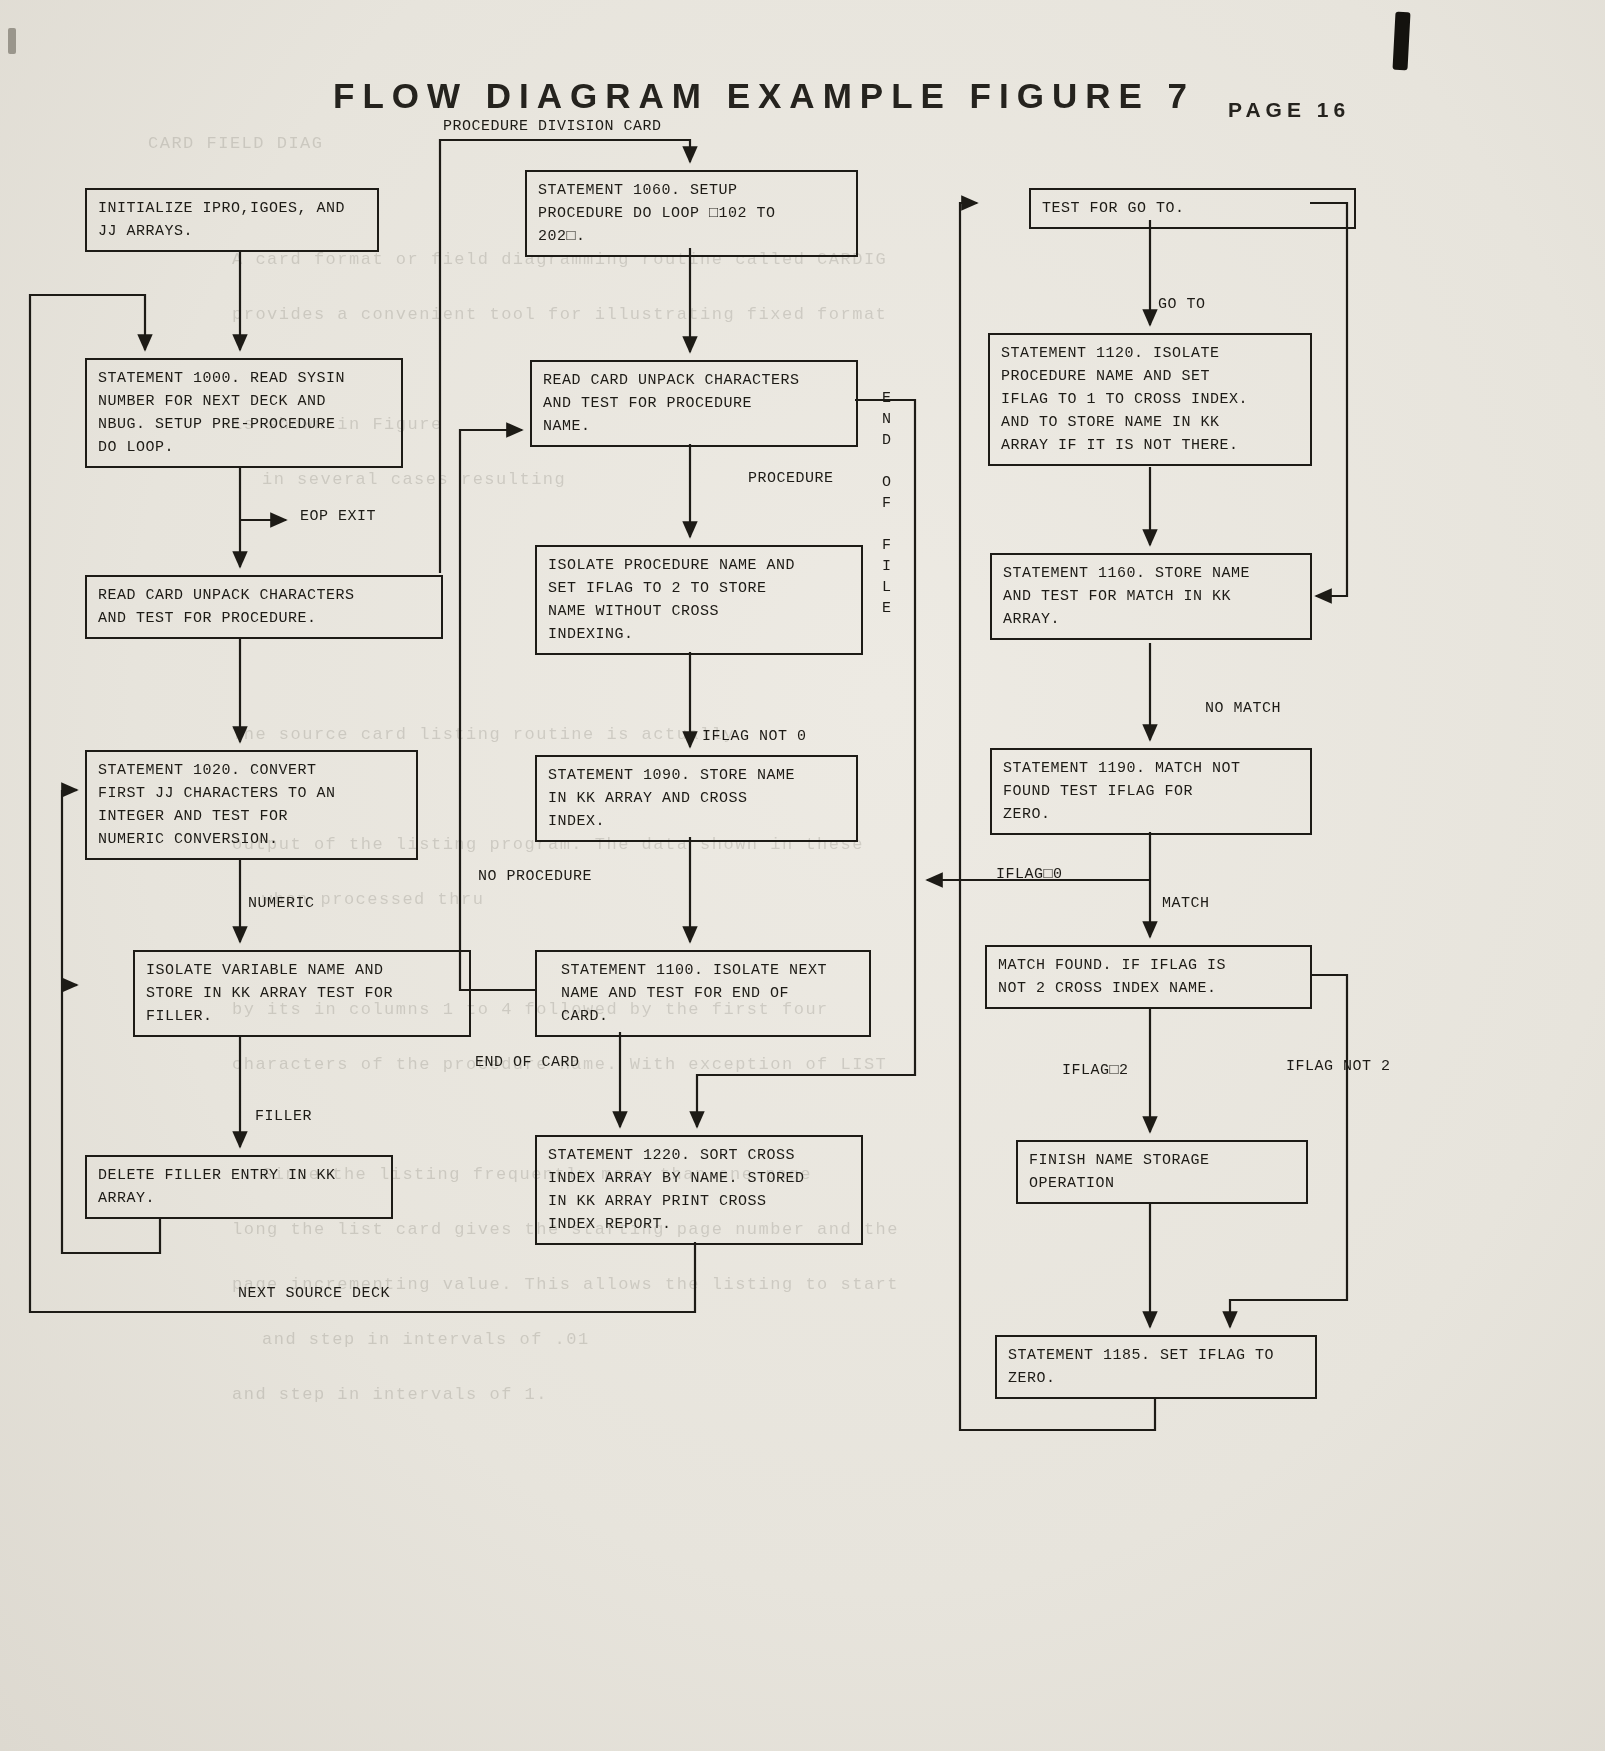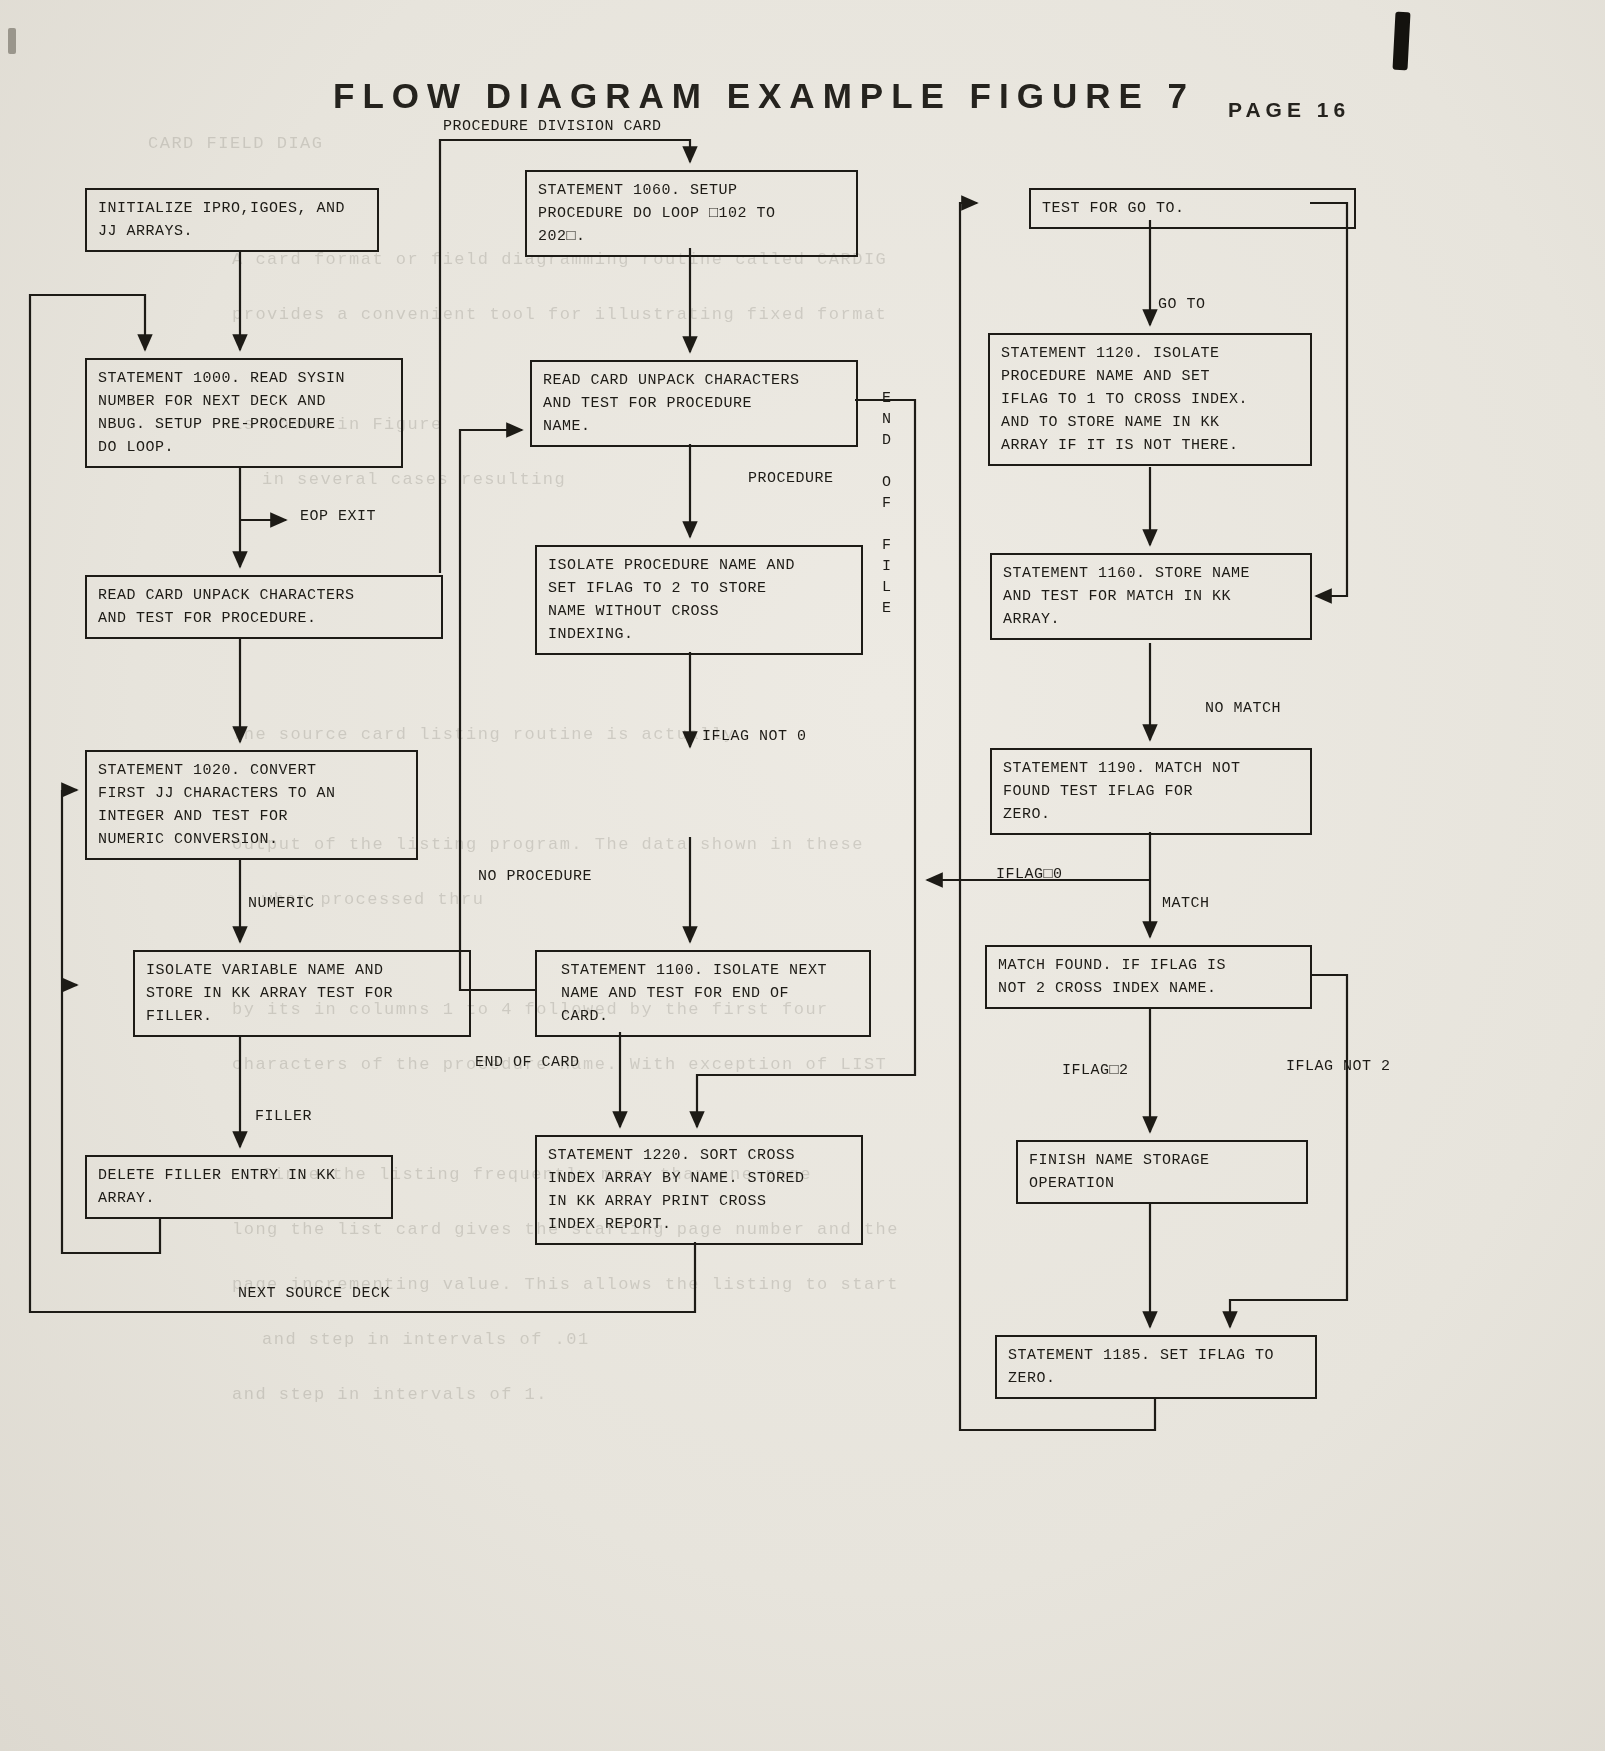--- a/index.html
+++ b/index.html
@@ -135,20 +135,23 @@
   <div class="box" style="left:525px;top:170px;width:307px;">STATEMENT 1060.  SETUP
 PROCEDURE DO LOOP □102 TO
 202□.</div>
   <div class="box" style="left:530px;top:360px;width:302px;">READ CARD UNPACK CHARACTERS
 AND TEST FOR PROCEDURE
 NAME.</div>
   <div class="box" style="left:535px;top:545px;width:302px;">ISOLATE PROCEDURE NAME AND
 SET IFLAG TO 2 TO STORE
 NAME WITHOUT CROSS
 INDEXING.</div>
+  <div class="box" style="left:535px;top:755px;width:297px;">STATEMENT 1090.  STORE NAME
+IN KK ARRAY AND CROSS
+INDEX.</div>
   <div class="box" style="left:535px;top:950px;width:297px;padding-left:24px;">STATEMENT 1100.  ISOLATE NEXT
 NAME AND TEST FOR END OF
 CARD.</div>
   <div class="box" style="left:535px;top:1135px;width:302px;">STATEMENT 1220.  SORT CROSS
 INDEX ARRAY BY NAME. STORED
 IN KK ARRAY   PRINT CROSS
 INDEX REPORT.</div>
 
   <div class="box" style="left:985px;top:188px;width:301px;margin-left:44px;">TEST FOR GO TO.</div>
   <div class="box" style="left:988px;top:333px;width:298px;">STATEMENT 1120.  ISOLATE

